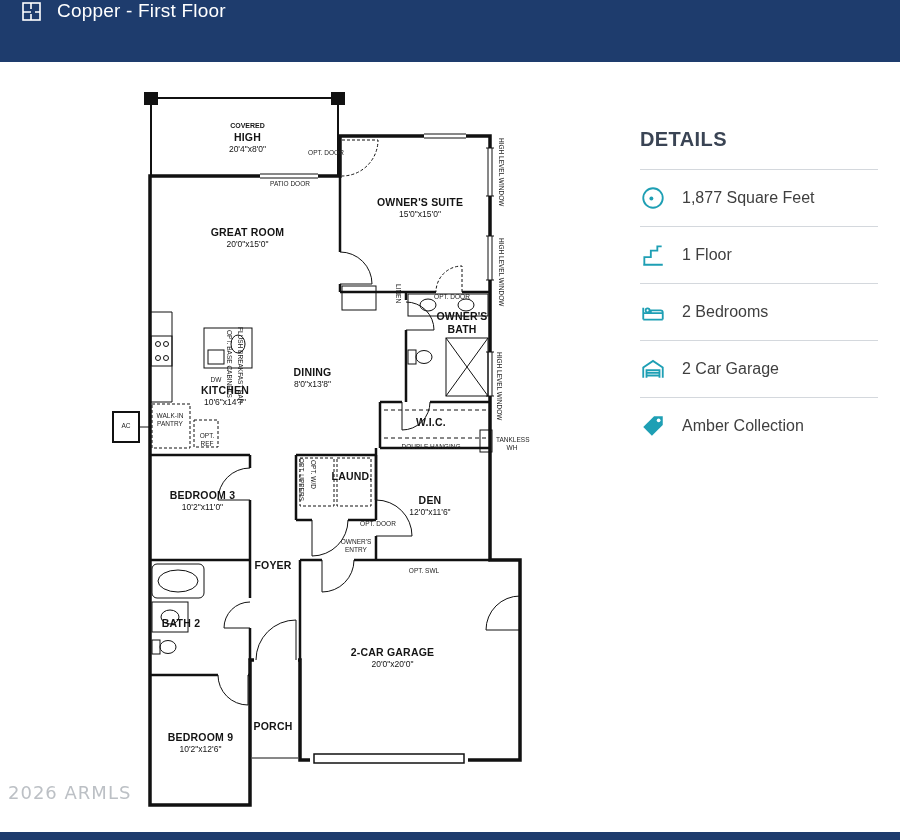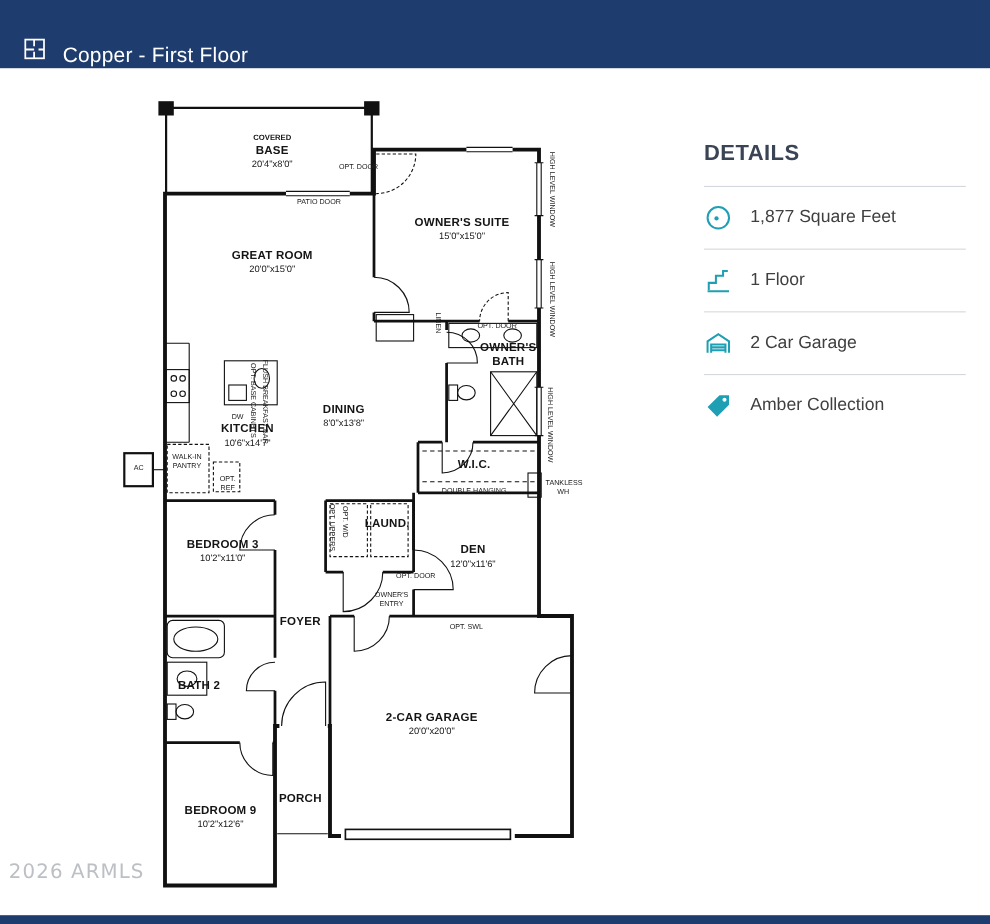--- a/index.html
+++ b/index.html
@@ -1,20 +1,20 @@
 <!DOCTYPE html>
 <html style="--navy: #1e3c6d; --teal: #1e9fb4; --title: #3a4454; --text: #3f3f3f; --divider: #d4d8dd; --watermark: #bcc0c5;"><head>
 <meta charset="utf-8">
 <style>
   * { margin:0; padding:0; box-sizing:border-box; }
   html,body { width:900px; height:840px; background:#ffffff; font-family:"Liberation Sans",sans-serif; }
   .page { position:relative; width:900px; height:840px; background:#fff; overflow:hidden; }
 
   .topbar { position:absolute; top:0; left:0; right:0; height:62px;
-            background:var(--navy,#1e3c6d); display:flex; align-items:flex-end; gap:13px; padding:0 20px; }
+            background:var(--navy,#1e3c6d); display:flex; align-items:flex-start; gap:13px; padding:0 20px; }
   .topbar h1 { color:#fff; font-size:19px; font-weight:500; letter-spacing:.2px; }
   .bottombar { position:absolute; left:0; right:0; bottom:0; height:8px; background:var(--navy,#1e3c6d); }
 
   .walls { position:absolute; left:0; top:0; }
 
   .room-label { position:absolute; text-align:center; color:#141414; line-height:1.25; }
   .room-label .nm  { font-weight:bold; font-size:10.5px; letter-spacing:.2px; }
   .room-label .dm  { font-size:8.5px; }
   .room-label .sub { font-size:7px; font-weight:bold; }
 
@@ -142,21 +142,21 @@
           <path d="M402,402 V430 A28,28 0 0 0 430,402"></path>
           <path d="M312,520 V556 A36,36 0 0 0 348,520"></path>
           <path d="M342,140 H378 A36,36 0 0 1 342,176" stroke-dasharray="3,2"></path>
           <path d="M462,292 V266 A26,26 0 0 0 436,292" stroke-dasharray="3,2"></path>
         </g>
       </g>
     </svg>
 
     <div class="room-label" style="left:190px;top:122px;width:115px">
       <div class="sub">COVERED</div>
-      <div class="nm">BASE</div>
+      <div class="nm">HIGH</div>
       <div class="dm">20'4"x8'0"</div>
     </div>
     <div class="room-label" style="left:185px;top:226px;width:125px">
       <div class="nm">GREAT ROOM</div>
       <div class="dm">20'0"x15'0"</div>
     </div>
     <div class="room-label" style="left:355px;top:196px;width:130px">
       <div class="nm">OWNER'S SUITE</div>
       <div class="dm">15'0"x15'0"</div>
     </div>
@@ -240,20 +240,30 @@
 
     <div class="drow">
       <span class="ic">
         <svg viewBox="0 0 24 24" fill="none" stroke="currentColor" stroke-width="1.7">
           <path d="M3,21 H21 M4,20 V14 H10 V8 H16 V4 H20"></path>
         </svg>
       </span>
       <span>1 Floor</span>
     </div>
 
+    <div class="drow">
+      <span class="ic">
+        <svg viewBox="0 0 24 24" fill="none" stroke="currentColor" stroke-width="1.7">
+          <path d="M3,19 V8 M3,13 H21 M21,19 V13 M3,19 H21"></path>
+          <circle cx="7" cy="10.5" r="1.8"></circle>
+          <path d="M10,13 V10.5 H19 A2,2 0 0 1 21,12.5 V13"></path>
+        </svg>
+      </span>
+      <span>2 Bedrooms</span>
+    </div>
 
 
     <div class="drow">
       <span class="ic">
         <svg viewBox="0 0 24 24" fill="none" stroke="currentColor" stroke-width="1.7">
           <path d="M3,20 V10.5 L12,4.5 L21,10.5 V20"></path>
           <path d="M6,20 V13 H18 V20 M6,15.5 H18 M6,18 H18"></path>
         </svg>
       </span>
       <span>2 Car Garage</span>

